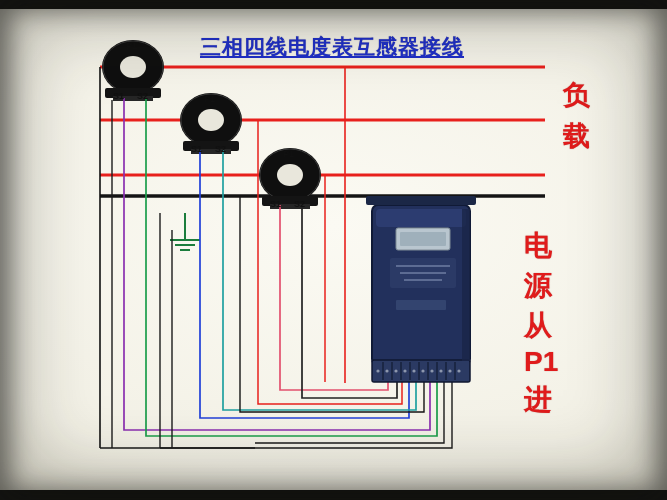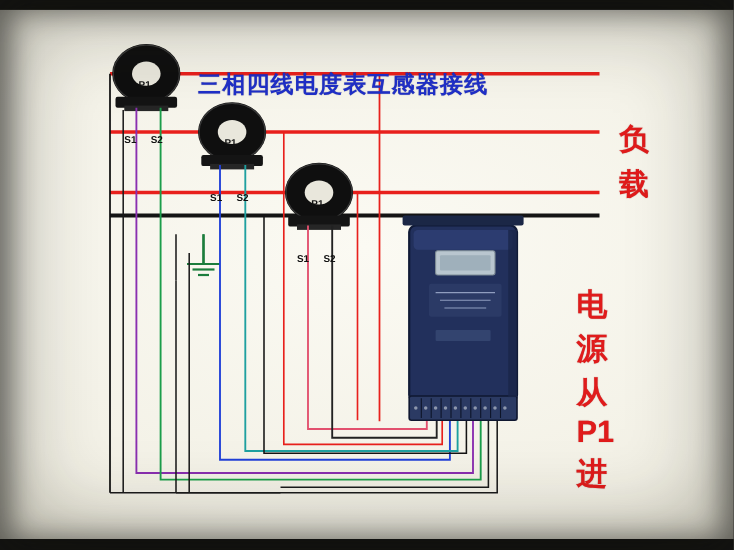--- a/index.html
+++ b/index.html
@@ -8,21 +8,21 @@
   #photo{position:absolute;left:0;top:0;width:667px;height:500px;
     background:
       radial-gradient(ellipse 120% 90% at 50% 45%, #fbfaf3 0%, #f3f1e6 55%, #e6e3d4 78%, #d8d5c6 100%);
   }
   
   #vig{position:absolute;inset:0;pointer-events:none;
     box-shadow: inset 0 0 26px 10px rgba(20,20,18,.55), inset 0 0 70px 26px rgba(30,30,25,.25);}
   #topbar{position:absolute;left:0;top:0;width:667px;height:9px;background:#0e0e0c;}
   #botbar{position:absolute;left:0;bottom:0;width:667px;height:10px;background:#0e0e0c;}
   svg{position:absolute;left:0;top:0;}
-  .lbl{position:absolute;font-weight:bold;line-height:1;white-space:nowrap;margin-top:31px;}
+  .lbl{position:absolute;font-weight:bold;line-height:1;white-space:nowrap;}
   .title{color:#1f2fc8;font-size:21px;letter-spacing:1px;text-shadow:0 0 1px rgba(0,0,60,.4);}
   .red-v{color:#e01b1b;font-weight:bold;text-shadow:0 0 1px rgba(120,0,0,.5);}
   .tag{color:#111;font-size:9px;font-weight:bold;}
 </style>
 </head>
 <body>
 
 <div id="stage">
   <div id="photo"></div>
   <div id="topbar"></div>
@@ -141,21 +141,21 @@
           <circle cx="459" cy="371" r="1.6"></circle>
       </g>
 
       <rect x="462" y="209" width="8" height="152" fill="#1a2548" opacity=".8"></rect>
     </g>
 
     <rect x="366" y="196" width="110" height="9" rx="2" fill="#1b2746"></rect>
 
   </svg>
 
-  <div class="lbl title" style="left:180px;top:36px;">三相四线电度表互感器接线</div>
+  <div class="lbl title" style="left:200px;top:36px;text-decoration:underline;">三相四线电度表互感器接线</div>
 
   <div class="lbl tag" style="left:126px;top:42px;">P1</div>
   <div class="lbl tag" style="left:113px;top:92px;">S1</div>
   <div class="lbl tag" style="left:137px;top:92px;">S2</div>
 
   <div class="lbl tag" style="left:204px;top:95px;">P1</div>
   <div class="lbl tag" style="left:191px;top:145px;">S1</div>
   <div class="lbl tag" style="left:215px;top:145px;">S2</div>
 
   <div class="lbl tag" style="left:283px;top:150px;">P1</div>

